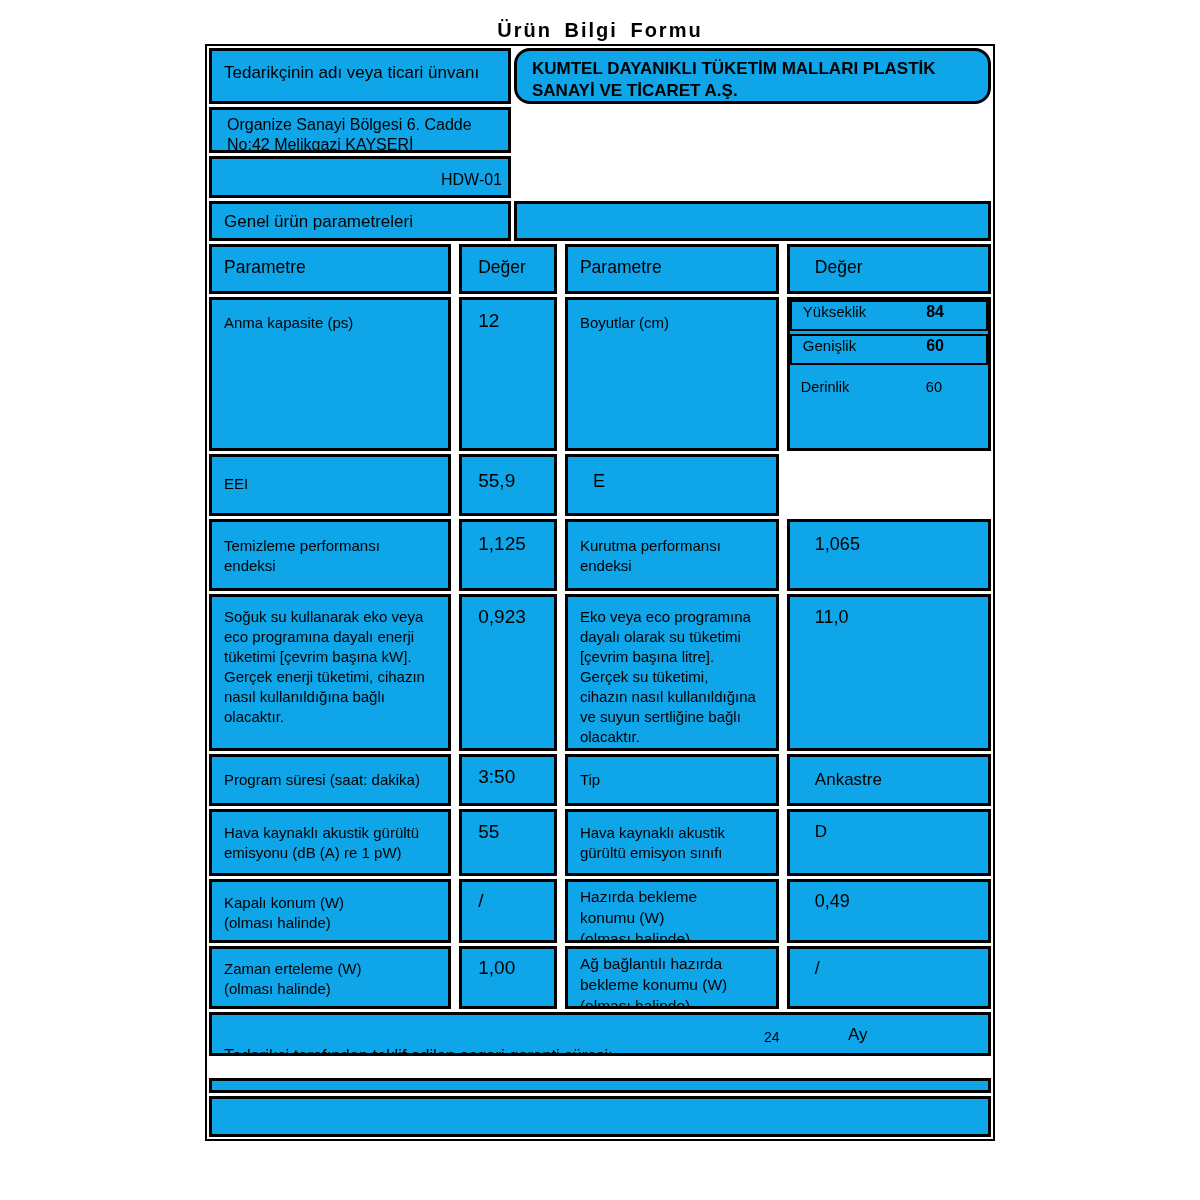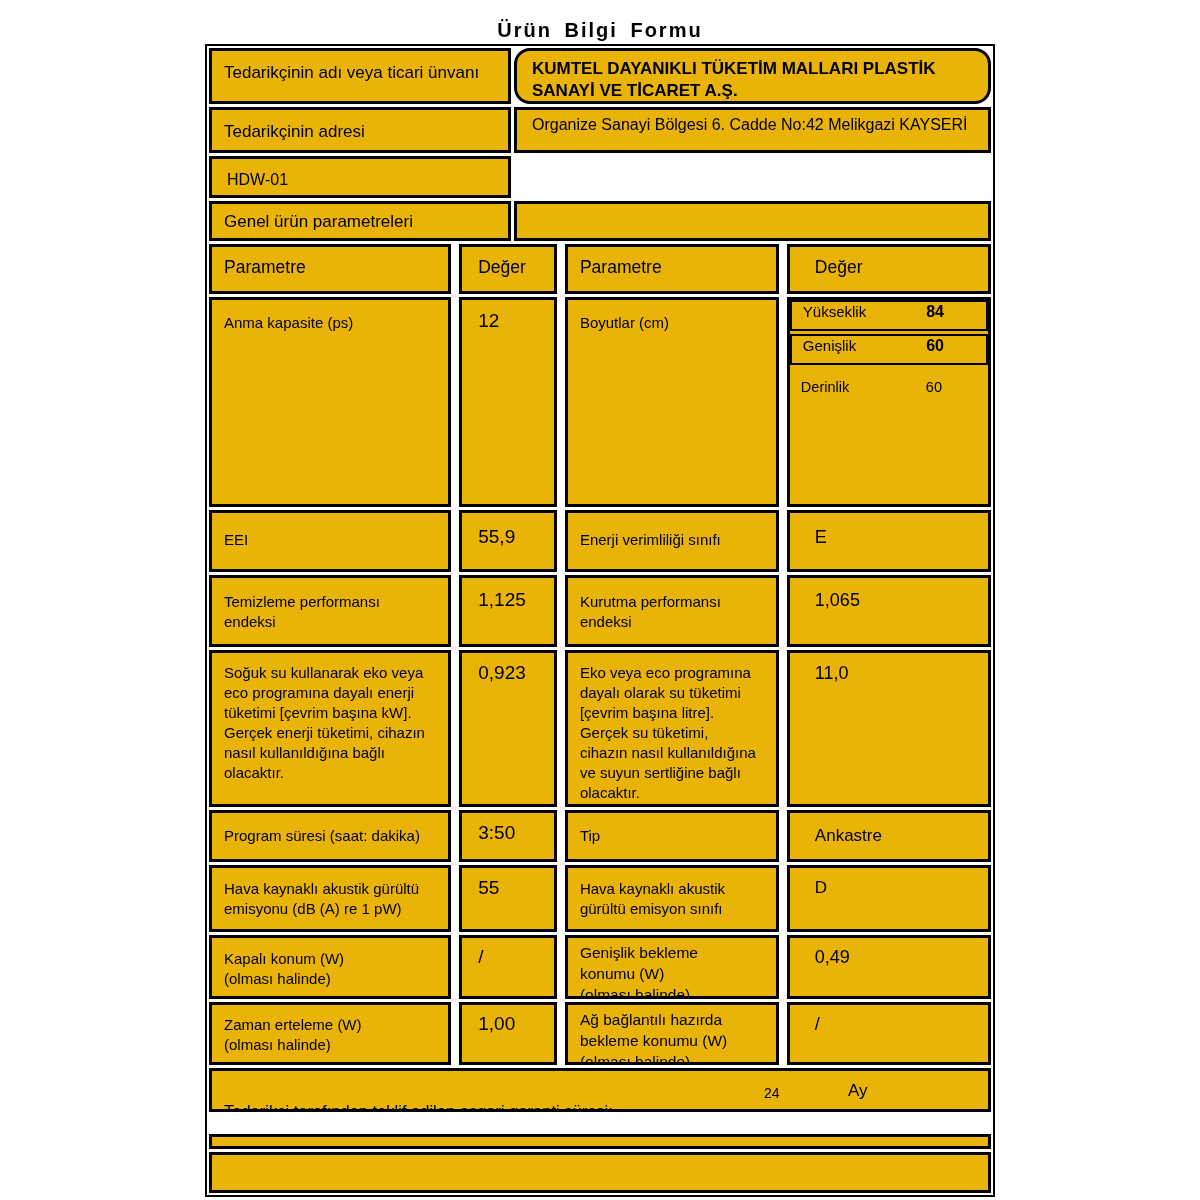--- a/index.html
+++ b/index.html
@@ -15,28 +15,28 @@
   .doc{
     position:absolute;left:205px;top:44px;width:790px;
     box-sizing:border-box;border:2px solid #000;padding:2px;
     display:flex;flex-direction:column;gap:3px;background:#fff;
   }
   .row{display:grid;gap:3px;}
   .rowA{grid-template-columns:302fr 477fr;}
   .rowB{grid-template-columns:248fr 100fr 219fr 209fr;gap:8px;}
   .rowC{grid-template-columns:1fr;}
   .cell{
-    box-sizing:border-box;border:3px solid #000;background:#eab308;
+    box-sizing:border-box;border:3px solid #000;background:#0ea5e9;
     overflow:hidden;font-size:15px;line-height:20px;
     padding:10px 6px 2px 12px;white-space:pre-line;
   }
   .labelA{font-size:17px;padding-top:12px;}
   .valueA{font-size:16px;padding-top:5px;padding-left:15px;}
   .boldval{font-weight:bold;font-size:17px;line-height:22px;padding-top:7px;border-radius:16px;}
-  .modelval{padding-top:11px;}
+  .modelval{padding-top:11px;text-align:right;}
   .hdr{font-size:17.5px;padding-top:10px;}
   .val{font-size:19px;padding-left:16px;padding-top:9px;}
   .val4{font-size:18px;padding-left:25px;}
   .toppad{padding-top:13px;}
   .tight{padding-top:4px;line-height:21px;font-size:15.5px;}
   .dimcell{padding:0;display:flex;flex-direction:column;}
   .dimbox{
     box-sizing:border-box;border:2px solid #000;height:31px;margin-bottom:3px;
     display:flex;align-items:flex-start;justify-content:space-between;
     padding:0 42px 0 11px;font-size:15px;
@@ -56,39 +56,38 @@
 
 <div class="title">Ürün Bilgi Formu</div>
 
 <div class="doc">
 
   <div class="row rowA" style="height:56px">
     <div class="cell labelA">Tedarikçinin adı veya ticari ünvanı</div>
     <div class="cell valueA boldval">KUMTEL DAYANIKLI TÜKETİM MALLARI PLASTİK SANAYİ VE TİCARET A.Ş.</div>
   </div>
   <div class="row rowA" style="height:46px">
-    <div class="cell labelA">Tedarikçinin adresi</div>
     <div class="cell valueA">Organize Sanayi Bölgesi 6. Cadde No:42 Melikgazi KAYSERİ</div>
   </div>
   <div class="row rowA" style="height:42px">
     <div class="cell valueA modelval">HDW-01</div>
   </div>
   <div class="row rowA" style="height:40px">
     <div class="cell labelA" style="padding-top:8px">Genel ürün parametreleri</div>
     <div class="cell valueA"></div>
   </div>
 
   <div class="row rowB" style="height:50px">
     <div class="cell hdr">Parametre</div>
     <div class="cell hdr" style="padding-left:16px">Değer</div>
     <div class="cell hdr">Parametre</div>
     <div class="cell hdr" style="padding-left:25px">Değer</div>
   </div>
 
-  <div class="row rowB" style="height:210px">
+  <div class="row rowB" style="height:154px">
     <div class="cell toppad">Anma kapasite (ps)</div>
     <div class="cell val" style="padding-top:11px">12</div>
     <div class="cell toppad">Boyutlar (cm)</div>
     <div class="cell dimcell">
       <div class="dimbox">
         <span>Yükseklik</span>
         <span class="dimval">84</span>
       </div>
       <div class="dimbox">
         <span>Genişlik</span>
@@ -97,21 +96,20 @@
       <div class="dimplain">
         <span>Derinlik</span>
         <span>60</span>
       </div>
     </div>
   </div>
 
   <div class="row rowB" style="height:62px">
     <div class="cell" style="padding-top:17px">EEI</div>
     <div class="cell val" style="padding-top:14px">55,9</div>
-    <div class="cell" style="padding-top:17px">Enerji verimliliği sınıfı</div>
     <div class="cell val val4" style="padding-top:14px">E</div>
   </div>
 
   <div class="row rowB" style="height:72px">
     <div class="cell" style="padding-top:14px">Temizleme performansı
 endeksi</div>
     <div class="cell val" style="padding-top:12px">1,125</div>
     <div class="cell" style="padding-top:14px">Kurutma performansı
 endeksi</div>
     <div class="cell val val4" style="padding-top:12px">1,065</div>
@@ -148,21 +146,21 @@
     <div class="cell val" style="padding-top:10px">55</div>
     <div class="cell" style="padding-top:11px">Hava kaynaklı akustik
 gürültü emisyon sınıfı</div>
     <div class="cell val val4" style="font-size:17px;padding-top:10px">D</div>
   </div>
 
   <div class="row rowB" style="height:64px">
     <div class="cell" style="padding-top:11px">Kapalı konum (W)
 (olması halinde)</div>
     <div class="cell val" style="padding-top:9px">/</div>
-    <div class="cell tight">Genişlik bekleme
+    <div class="cell tight">Hazırda bekleme
 konumu (W)
 (olması halinde)</div>
     <div class="cell val val4" style="padding-top:9px">0,49</div>
   </div>
 
   <div class="row rowB" style="height:63px">
     <div class="cell" style="padding-top:10px">Zaman erteleme (W)
 (olması halinde)</div>
     <div class="cell val" style="padding-top:9px">1,00</div>
     <div class="cell tight">Ağ bağlantılı hazırda

